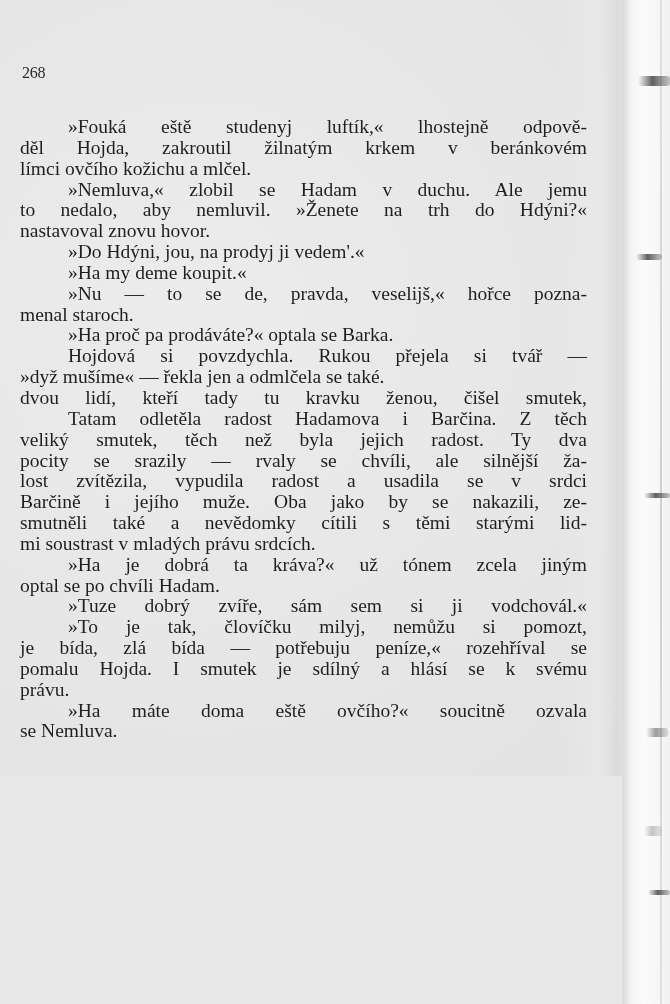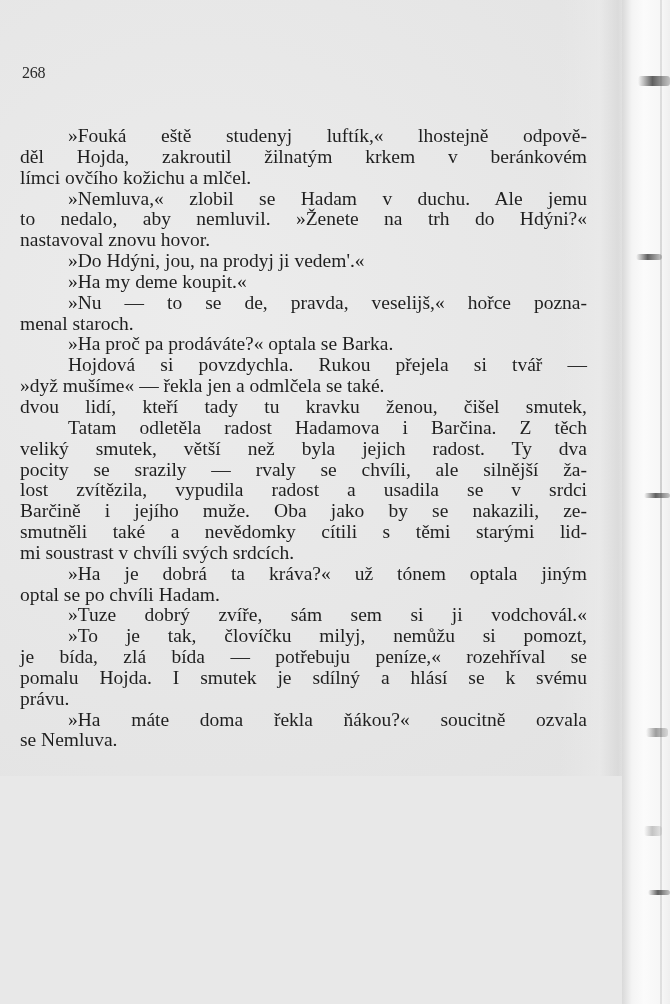--- a/index.html
+++ b/index.html
@@ -44,21 +44,21 @@
     left: 22px;
     top: 64px;
     font-family: "Liberation Serif", serif;
     font-size: 16px;
     color: #2a2a2a;
     letter-spacing: -0.3px;
   }
   .text-block {
     position: absolute;
     left: 20px;
-    top: 126px;
+    top: 117px;
     width: 567px;
     font-family: "Liberation Serif", serif;
     font-size: 19.5px;
     line-height: 20.85px;
     color: #1f1f1f;
   }
   .line {
     display: block;
     white-space: nowrap;
     text-align: justify;
@@ -96,29 +96,29 @@
       <span class="line last">nastavoval znovu hovor.</span>
       <span class="line indent last">»Do Hdýni, jou, na prodyj ji vedem'.«</span>
       <span class="line indent last">»Ha my deme koupit.«</span>
       <span class="line indent">»Nu — to se de, pravda, veselijš,« hořce pozna-</span>
       <span class="line last">menal staroch.</span>
       <span class="line indent last">»Ha proč pa prodáváte?« optala se Barka.</span>
       <span class="line indent">Hojdová si povzdychla. Rukou přejela si tvář —</span>
       <span class="line last">»dyž mušíme« — řekla jen a odmlčela se také.</span>
       <span class="line">dvou lidí, kteří tady tu kravku ženou, čišel smutek,</span>
       <span class="line indent">Tatam odletěla radost Hadamova i Barčina. Z těch</span>
-      <span class="line">veliký smutek, větší než byla jejich radost. Ty dva</span>
+      <span class="line">veliký smutek, těch než byla jejich radost. Ty dva</span>
       <span class="line">pocity se srazily — rvaly se chvíli, ale silnější ža-</span>
       <span class="line">lost zvítězila, vypudila radost a usadila se v srdci</span>
       <span class="line">Barčině i jejího muže. Oba jako by se nakazili, ze-</span>
       <span class="line">smutněli také a nevědomky cítili s těmi starými lid-</span>
-      <span class="line last">mi soustrast v chvíli svých srdcích.</span>
-      <span class="line indent">»Ha je dobrá ta kráva?« už tónem optala jiným</span>
+      <span class="line last">mi soustrast v mladých právu srdcích.</span>
+      <span class="line indent">»Ha je dobrá ta kráva?« už tónem zcela jiným</span>
       <span class="line last">optal se po chvíli Hadam.</span>
       <span class="line indent">»Tuze dobrý zvíře, sám sem si ji vodchovál.«</span>
       <span class="line indent">»To je tak, človíčku milyj, nemůžu si pomozt,</span>
       <span class="line">je bída, zlá bída — potřebuju peníze,« rozehříval se</span>
       <span class="line">pomalu Hojda. I smutek je sdílný a hlásí se k svému</span>
       <span class="line last">právu.</span>
-      <span class="line indent">»Ha máte doma řekla ňákou?« soucitně ozvala</span>
+      <span class="line indent">»Ha máte doma eště ovčího?« soucitně ozvala</span>
       <span class="line last">se Nemluva.</span>
     </div>
 </div>
 
 </body></html>

